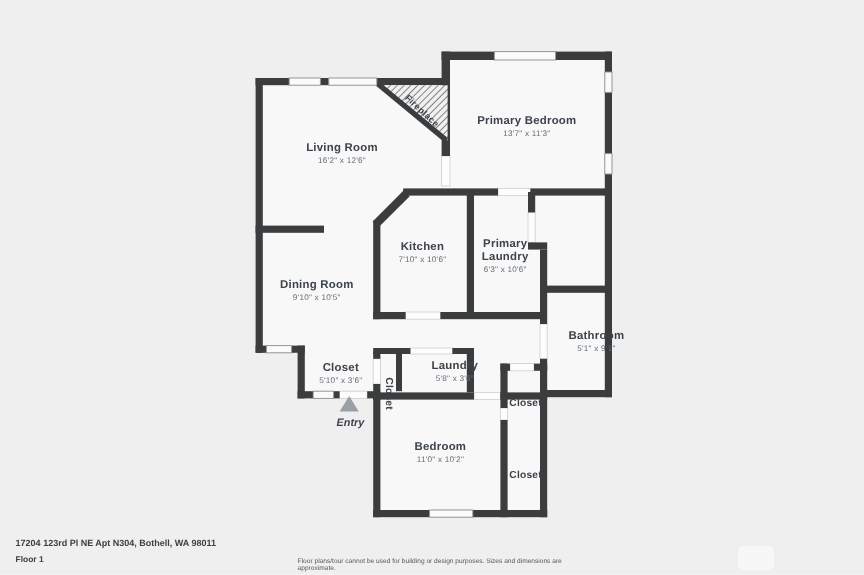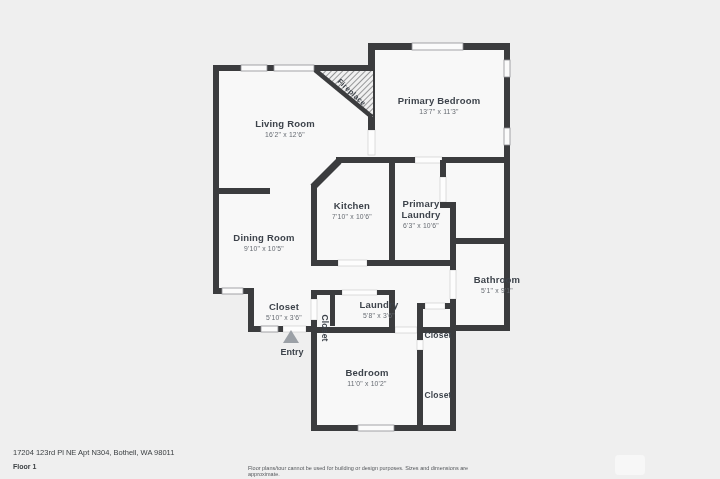--- a/index.html
+++ b/index.html
@@ -5,23 +5,23 @@
   html,body{margin:0;padding:0;}
   body{font-family:"Liberation Sans", sans-serif;}
   #canvas{position:relative;width:720px;height:479px;background:#efefef;overflow:hidden;}
   #plan-svg{position:absolute;left:0;top:0;}
   .room-label{position:absolute;transform:translate(-50%,-50%);text-align:center;line-height:1.15;pointer-events:none;white-space:nowrap;}
   .room-name{font-size:9.5px;font-weight:700;color:#3d434b;letter-spacing:.2px;}
   .room-name.wrap{white-space:normal;}
   .room-dims{font-size:6.8px;font-weight:400;color:#666b72;margin-top:1px;letter-spacing:.2px;}
   .closet-name{font-size:8.5px;font-weight:700;color:#3d434b;letter-spacing:.2px;margin-top:36px;}
   .vertical{writing-mode:vertical-rl;}
-  .entry-label{font-size:9px;font-weight:700;color:#3d434b;}
+  .entry-label{font-size:9px;font-weight:700;color:#3d434b;font-style:italic;}
   .addr-block{position:absolute;left:13px;top:448px;}
-  .addr-line{font-size:7.5px;font-weight:400;color:#3c4043;margin-bottom:6px;}
+  .addr-line{font-size:7.5px;font-weight:700;color:#3c4043;margin-bottom:6px;}
   .floor-line{font-size:7px;font-weight:700;color:#3c4043;}
   .disclaimer{position:absolute;left:248px;top:465px;width:230px;font-size:5.5px;color:#55585c;}
   .watermark{position:absolute;left:615px;top:455px;width:30px;height:20px;background:#f7f7f7;border-radius:4px;}
 </style>
 </head>
 <body>
 
 <div id="canvas">
 
   <svg id="plan-svg" width="720" height="479" viewBox="0 0 720 479">

